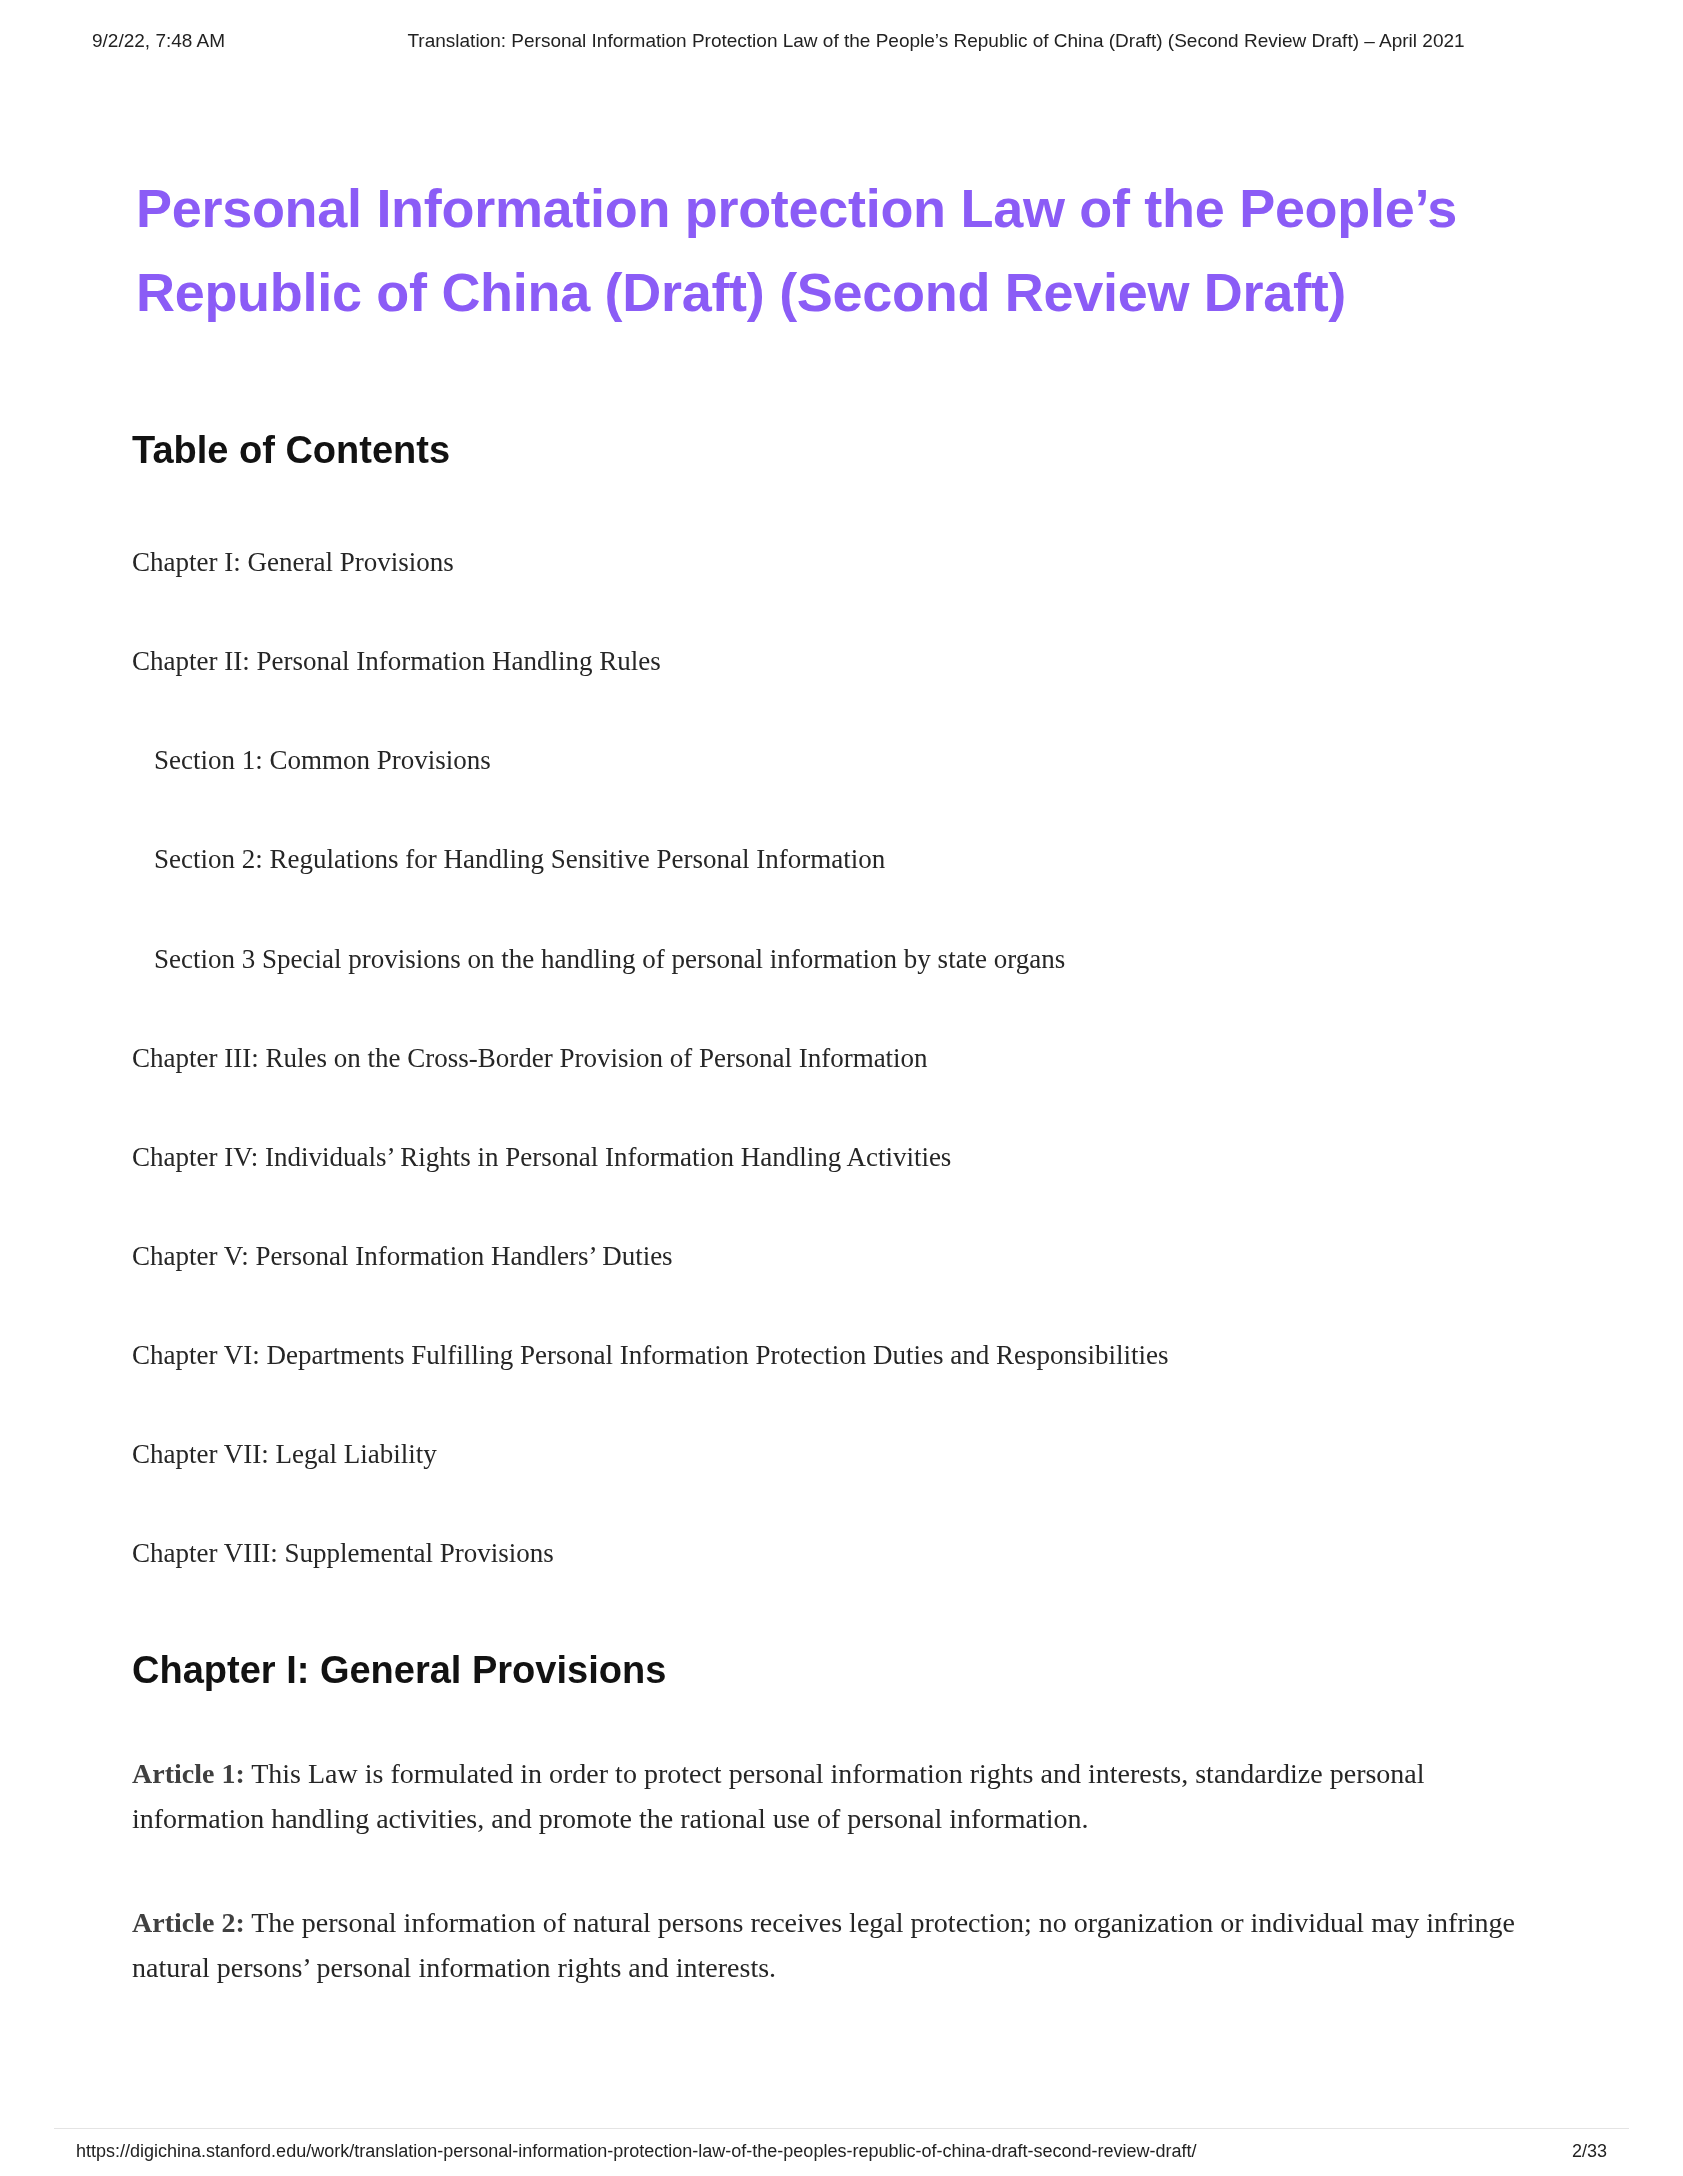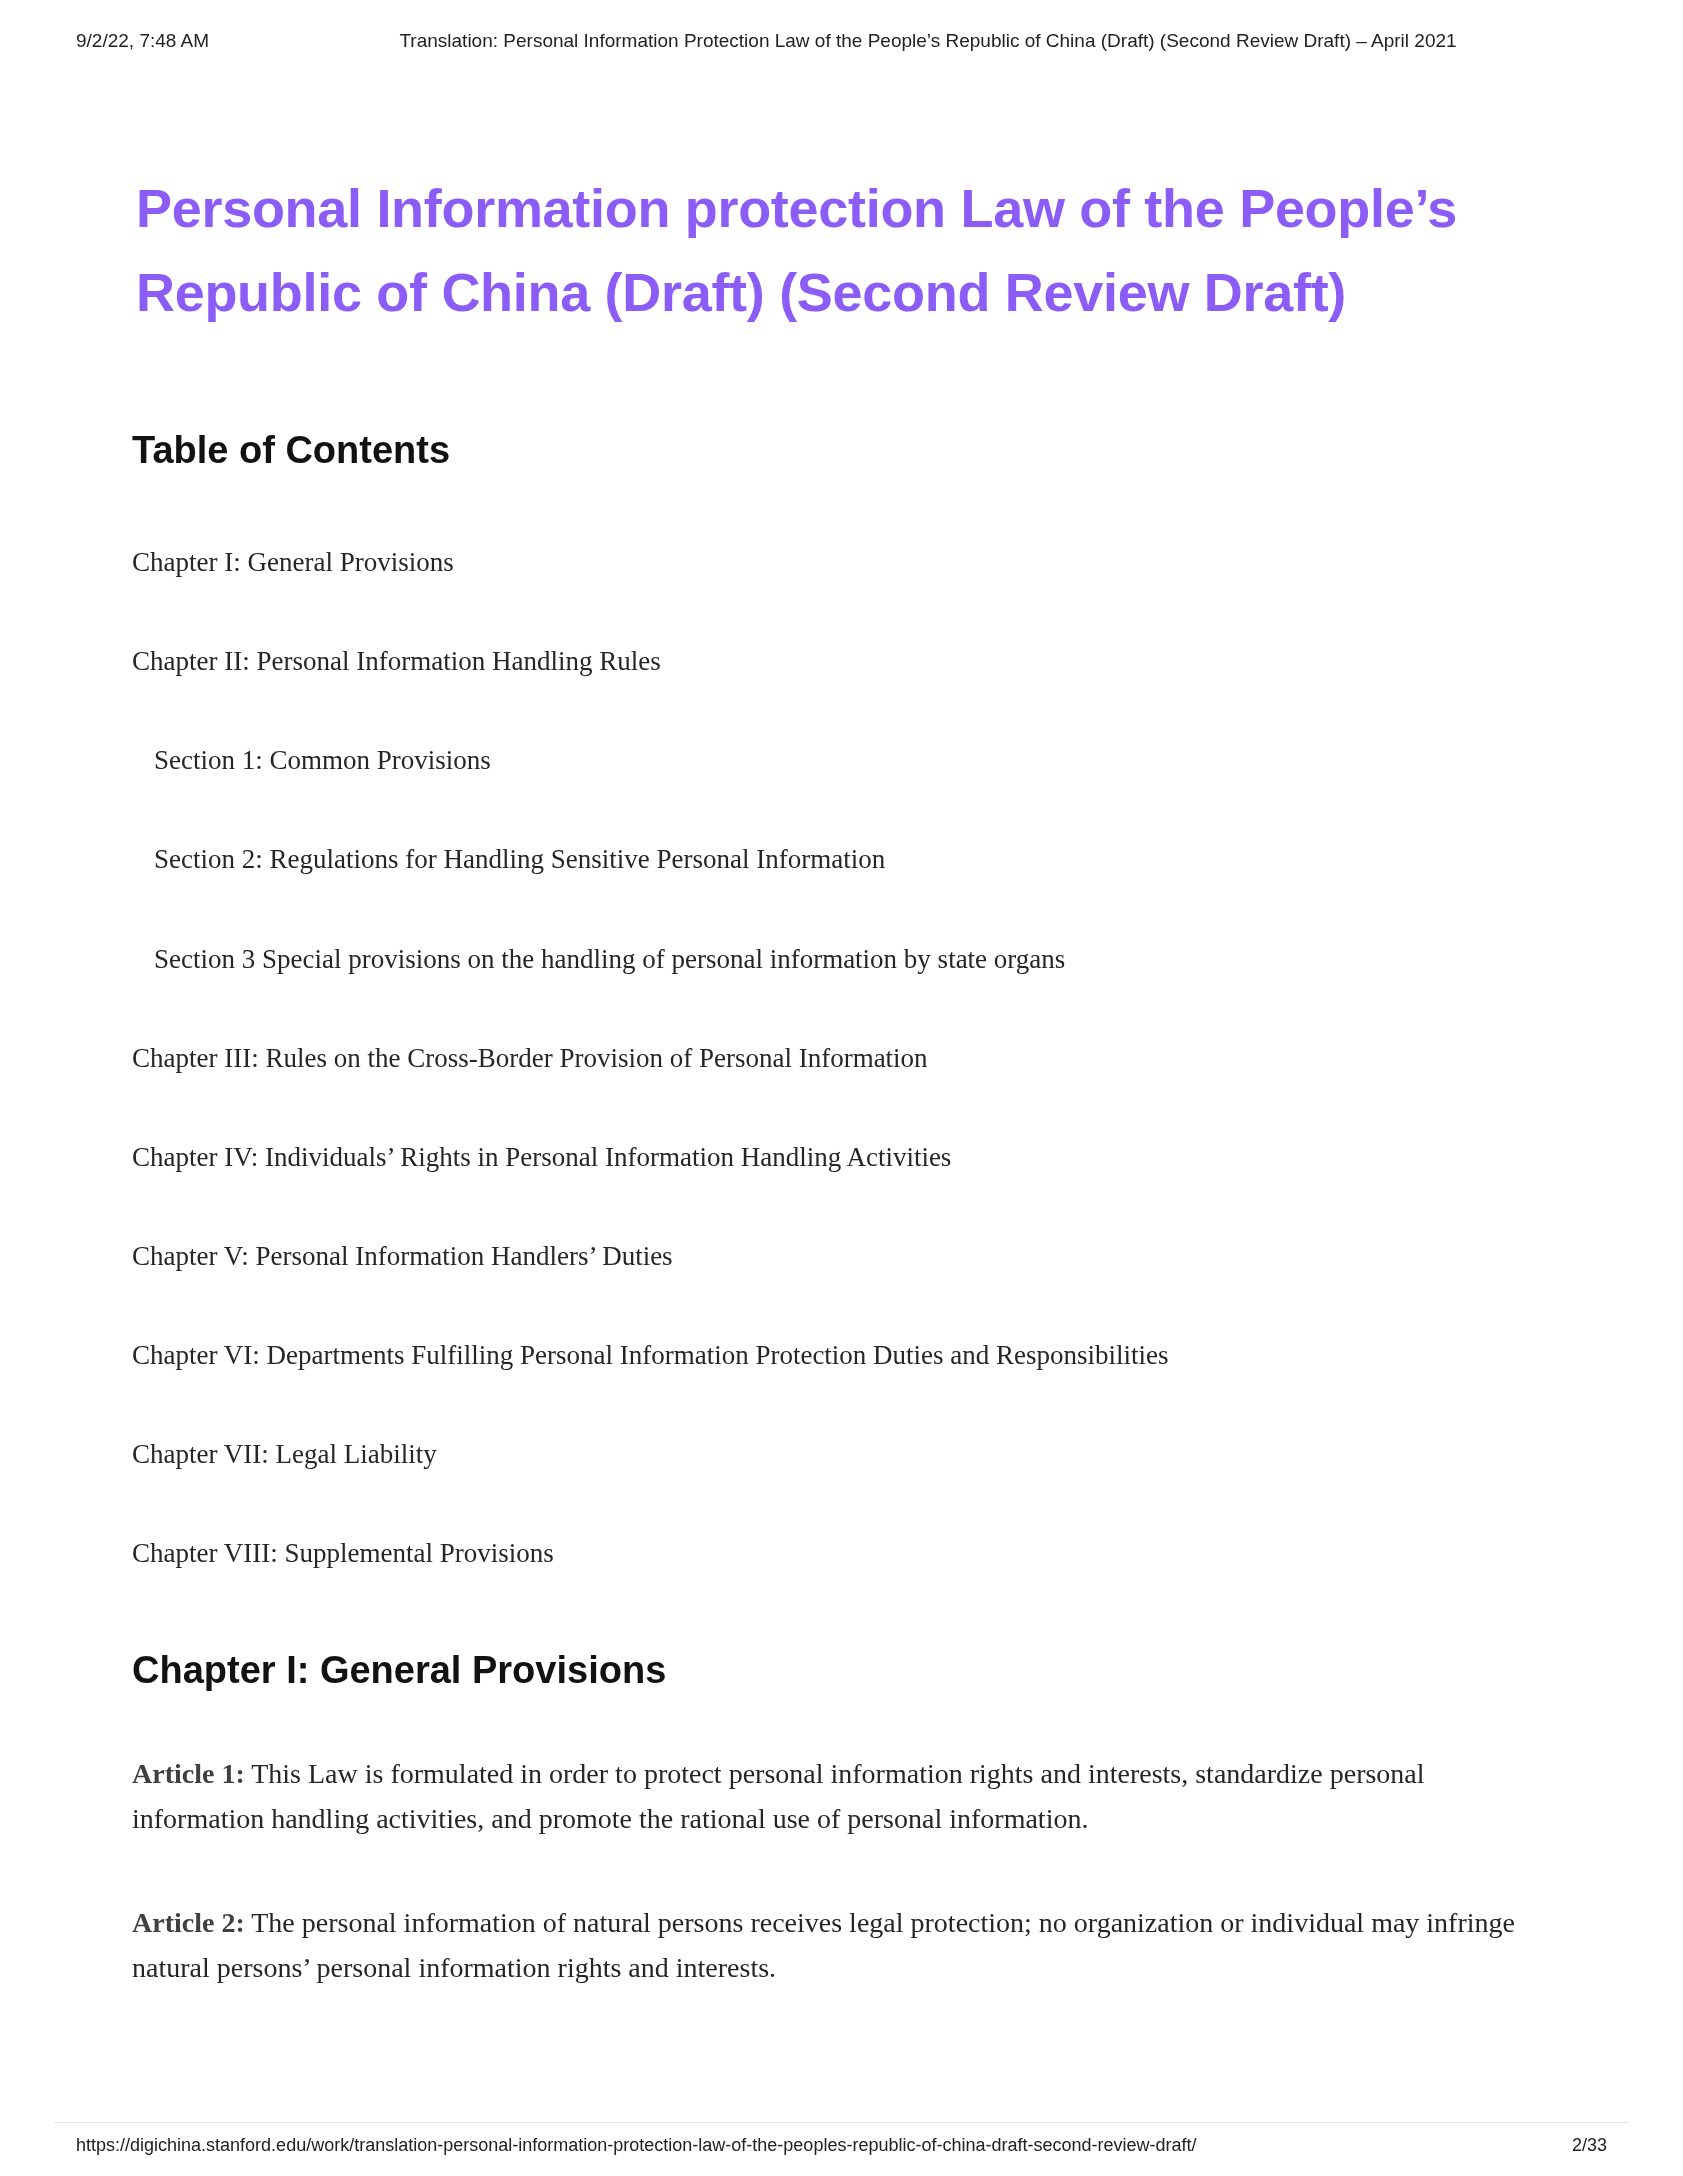--- a/index.html
+++ b/index.html
@@ -19,21 +19,21 @@
     position: absolute;
     top: 30px;
     left: 0; right: 0;
     padding: 0 76px;
     display: flex;
     align-items: baseline;
     font-family: "Liberation Sans", sans-serif;
     font-size: 19px;
     color: #222222;
   }
-  .ph-date { white-space: nowrap; }
+  .ph-date { white-space: nowrap; margin-left: 16px; }
   .ph-title { flex: 1; text-align: center; padding-left: 40px; }
 
   
   main {
     position: absolute;
     top: 0; left: 0; right: 0;
     padding: 163px 168px 0 132px;
   }
   h1 {
     margin: 4px;
@@ -66,21 +66,21 @@
     margin: 59px 0 0;
   }
   .article strong { font-weight: 700; color: #404040; }
 
   
   .print-footer {
     position: absolute;
     left: 54px; right: 54px;
     bottom: 0;
     border-top: 1px solid #e4e4e4;
-    padding: 12px 22px 20px;
+    padding: 12px 22px 14px;
     display: flex;
     justify-content: space-between;
     align-items: baseline;
     font-family: "Liberation Sans", sans-serif;
     font-size: 18px;
     color: #222222;
   }
   .footer-url { word-break: break-all; padding-right: 59px; }
   .footer-page { white-space: nowrap; }
 </style>

